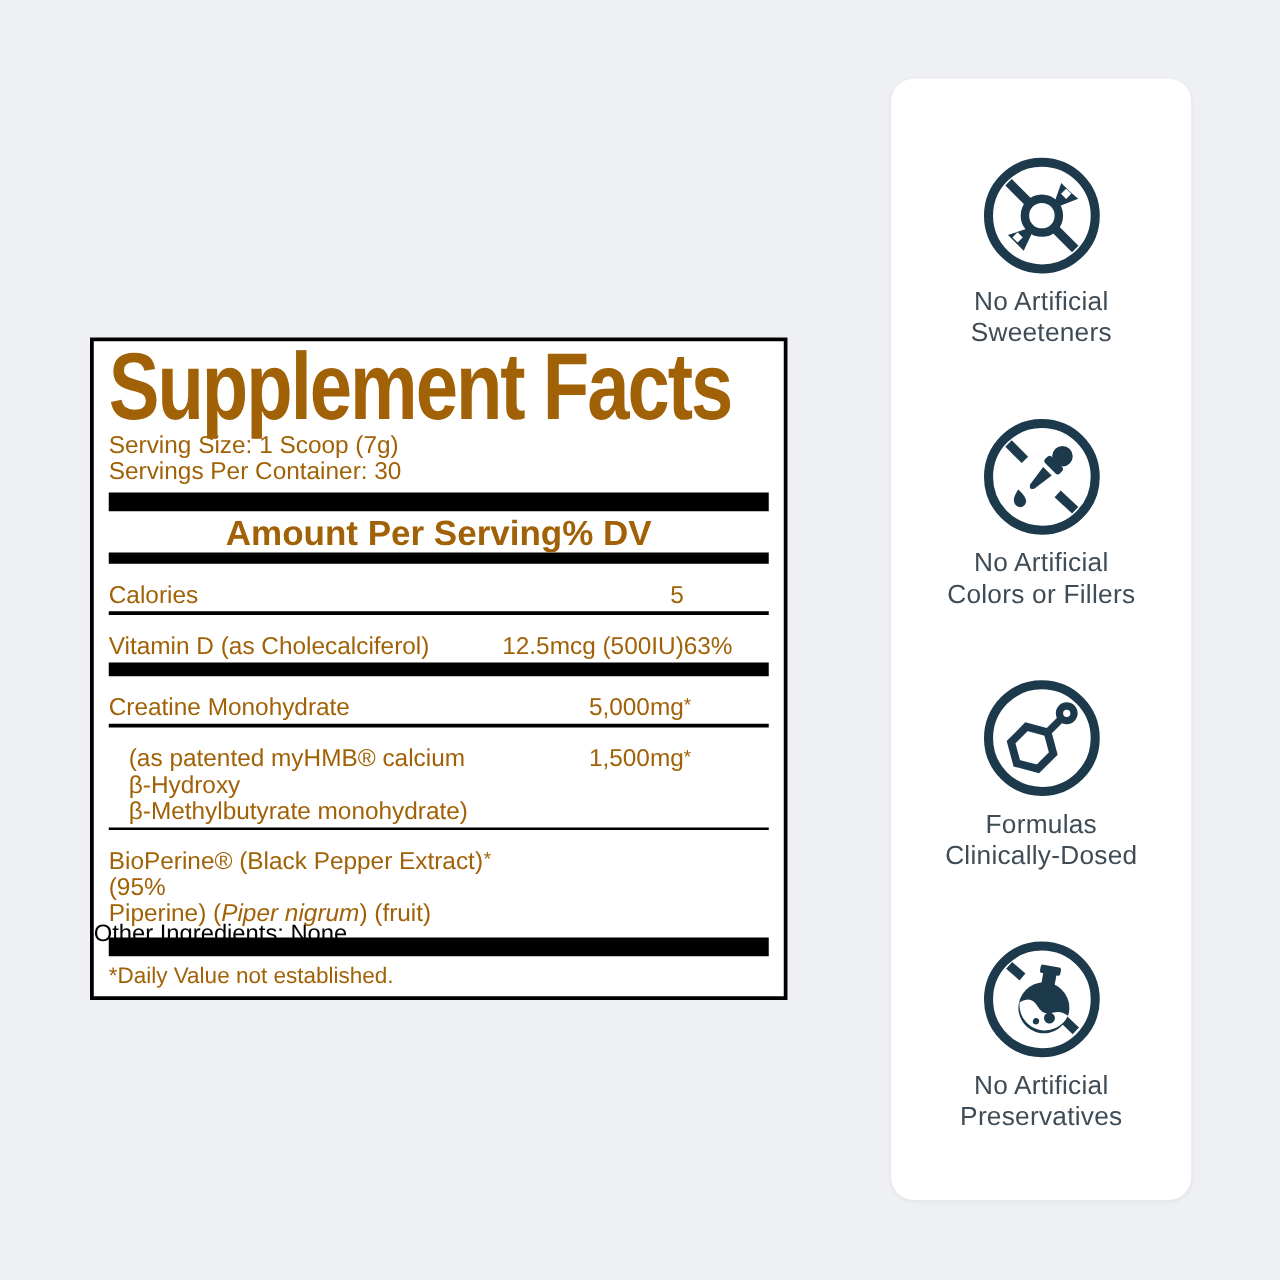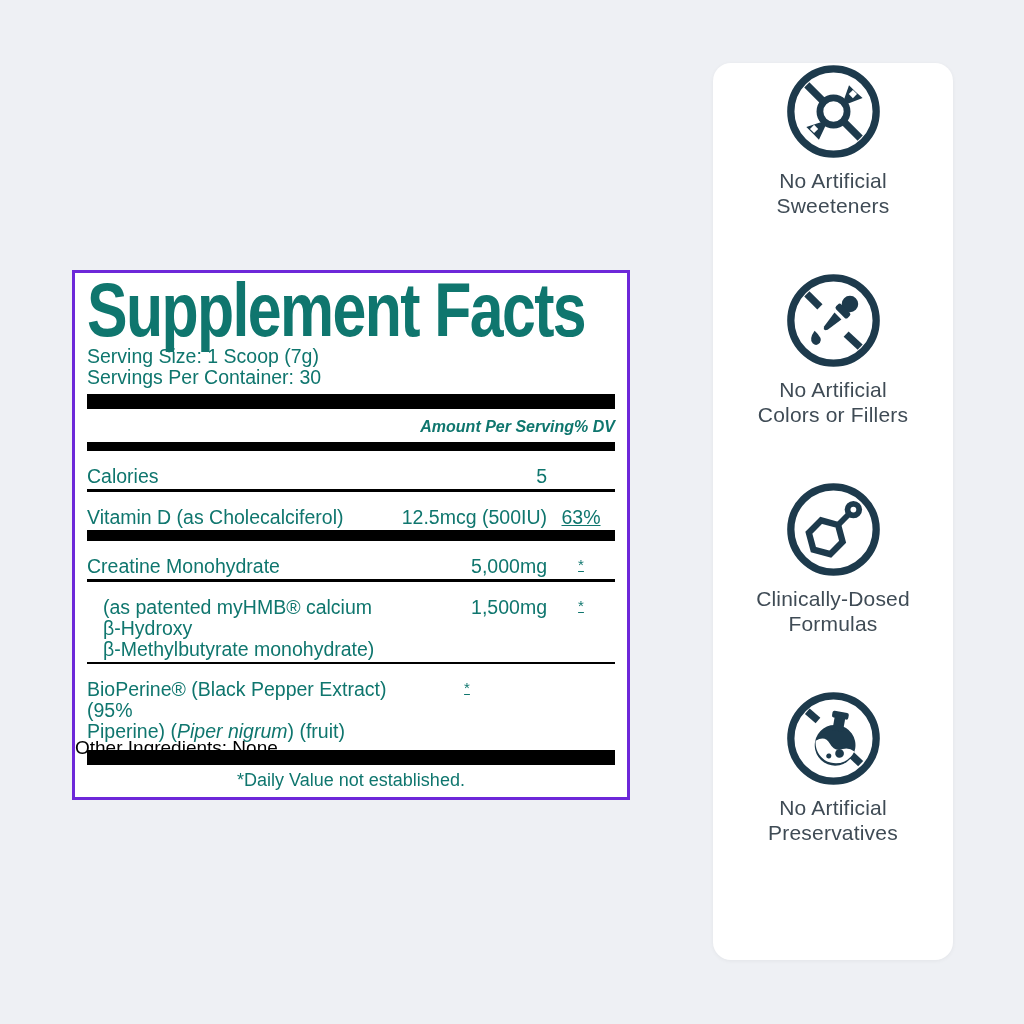--- a/index.html
+++ b/index.html
@@ -7,59 +7,59 @@
     width:1024px; height:1024px; position:relative;
     background:#eef0f4;
     font-family:"Liberation Sans", sans-serif;
     overflow:hidden;
   }
 
   
   .sf-label {
     position:absolute; left:72px; top:270px; width:558px;
     box-sizing:border-box;
-    background:#ffffff; border:3px solid #6d28d9;
+    background:#ffffff; border:3px solid #000000;
     padding:5px 12px 6px 12px;
-    color:#0f766e;
+    color:#a16207;
   }
   .sf-title {
     height:60px; line-height:60px; margin:2px 0 6px 0;
     font-weight:bold; font-size:76px; letter-spacing:-2px;
     white-space:nowrap;
     transform:scaleX(0.80); transform-origin:left center;
   }
   .sf-serving { font-size:19.5px; line-height:21px; }
   .bar-lg { height:15px; background:#000; margin:6px 0 4px 0; }
   .bar-md { height:9px; background:#000; }
   .sep { height:2.5px; background:#000; }
   .sf-colhead {
-    display:flex; justify-content:flex-end; align-items:baseline;
-    font-weight:bold; font-size:16px; line-height:20px; padding:4px 0 5px 0;font-style:italic;
+    display:flex; justify-content:center; align-items:baseline;
+    font-weight:bold; font-size:28px; line-height:20px; padding:4px 0 5px 0;
   }
   .sf-row {
     display:grid; grid-template-columns:1fr 160px 68px;
     font-size:19.5px; line-height:21px; padding:15px 0 2px 0;
   }
   .sf-row .a { text-align:right; }
-  .sf-row .d { text-align:center;text-decoration:underline; }
+  .sf-row .d { text-align:left; }
   .sf-row .ast { font-size:15px; position:relative; top:-2px; }
   .subline { display:block; padding-left:16px; }
   .subline2 { display:block; }
   .sf-foot { font-size:18px; line-height:22px; margin-top:4px; }
   .other-ing {
     position:absolute; left:75px; top:737px;
     font-size:19px; color:#000;
   }
 
   
   .badge-card {
     position:absolute; left:713px; top:63px; width:240px; height:897px;
     background:#ffffff; border-radius:18px;
     box-shadow:0 1px 4px rgba(0,0,0,0.05);
-    box-sizing:border-box; 
+    box-sizing:border-box; padding-top:61px;
     display:flex; flex-direction:column; align-items:center;
   }
   .badge { width:100%; text-align:center; margin-bottom:54px; }
   .badge:last-child { margin-bottom:0; }
   .badge svg { display:block; margin:0 auto; }
   .badge-caption {
     margin-top:8px; font-size:21px; line-height:25px;
     color:#3f4b55; letter-spacing:0.2px;
   }
   .badge-caption span { display:block; }
@@ -116,21 +116,21 @@
   <div class="sf-row">
     <span class="n">
       <span>BioPerine® (Black Pepper Extract) (95%</span>
       <span class="subline2"><span>Piperine) (</span><i>Piper nigrum</i><span>) (fruit)</span></span>
     </span>
     <span class="d ast">*</span>
   </div>
 
   <div class="bar-lg"></div>
 
-  <div class="sf-foot" style="margin-top:0;text-align:center;">*Daily Value not established.</div>
+  <div class="sf-foot" style="margin-top:0;">*Daily Value not established.</div>
 </div>
 
 <div class="other-ing">Other Ingredients: None.</div>
 
 <div class="badge-card">
 
   <div class="badge">
     <svg width="97" height="97" viewBox="0 0 100 100">
       <g stroke="#1d3a4c" fill="none">
         <circle cx="50" cy="50" r="44" stroke-width="7.5"></circle>
@@ -176,22 +176,22 @@
   <div class="badge">
     <svg width="97" height="97" viewBox="0 0 100 100">
       <g stroke="#1d3a4c" fill="none">
         <circle cx="50" cy="50" r="44" stroke-width="7.5"></circle>
         <polygon points="54.7,45.3 37.3,40.6 24.6,53.3 29.3,70.7 46.7,75.4 59.4,62.7" stroke-width="6.5" stroke-linejoin="miter"></polygon>
         <line x1="54.7" y1="45.3" x2="66.5" y2="33.5" stroke-width="6"></line>
         <circle cx="70.5" cy="29.5" r="6" stroke-width="6"></circle>
       </g>
     </svg>
     <div class="badge-caption">
+      <span>Formulas</span>
       <span>Clinically-Dosed</span>
-      <span>Formulas</span>
     </div>
   </div>
 
   <div class="badge">
     <svg width="97" height="97" viewBox="0 0 100 100">
       <g stroke="#1d3a4c" fill="none">
         <circle cx="50" cy="50" r="44" stroke-width="7.5"></circle>
         <line x1="23" y1="22" x2="34" y2="31.5" stroke-width="7.5"></line>
         <line x1="66" y1="64.5" x2="78" y2="76" stroke-width="7.5"></line>
       </g>

